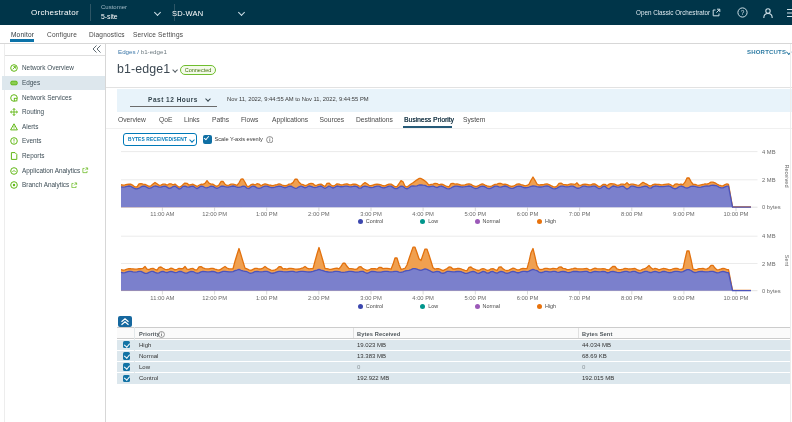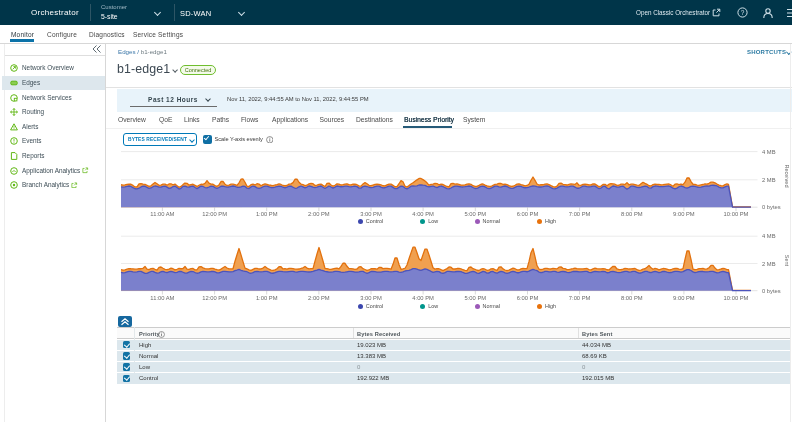--- a/index.html
+++ b/index.html
@@ -17,21 +17,21 @@
 </style></head><body>
 <div id="page">
 
 <div class="abs" id="hdr"></div>
 <div class="abs" style="left:31px;top:8px;font-size:8px;letter-spacing:.3px;color:#fff">Orchestrator</div>
 <div class="abs hsep" style="left:90px"></div>
 <div class="abs" style="left:101px;top:4px;font-size:6px;color:#9fb9c5">Customer</div>
 <div class="abs" style="left:101px;top:13px;font-size:6.8px;color:#fff">5-site</div>
 <div class="abs chev" style="left:155px;top:10px"></div>
 <div class="abs hsep" style="left:174px"></div>
-<div class="abs" style="left:180px;top:9px;font-size:7.5px;letter-spacing:.2px;color:#fff">SD-WAN</div>
+<div class="abs" style="left:172px;top:9px;font-size:7.5px;letter-spacing:.2px;color:#fff">SD-WAN</div>
 <div class="abs chev" style="left:239px;top:10px"></div>
 <div class="abs" style="left:636px;top:9px;font-size:6.3px;color:#dde9ef">Open Classic Orchestrator</div>
 <svg class="abs" style="left:712px;top:8px" width="9" height="9" viewBox="0 0 9 9">
       <path d="M3.5 2 H1.2 V7.8 H7 V5.5 M5 1.2 h2.8 v2.8 M7.6 1.4 L4.4 4.6" stroke="#cfe0e8" stroke-width="1" fill="none"></path>
     </svg>
 <svg class="abs" style="left:737px;top:7px" width="11" height="11" viewBox="0 0 11 11">
       <circle cx="5.5" cy="5.5" r="4.6" stroke="#cfe0e8" stroke-width="1" fill="none"></circle>
       <text x="5.5" y="8" text-anchor="middle" font-size="6.5" fill="#cfe0e8" font-family="Liberation Sans">?</text>
     </svg>
 <svg class="abs" style="left:762px;top:6.5px" width="12" height="12" viewBox="0 0 12 12">

